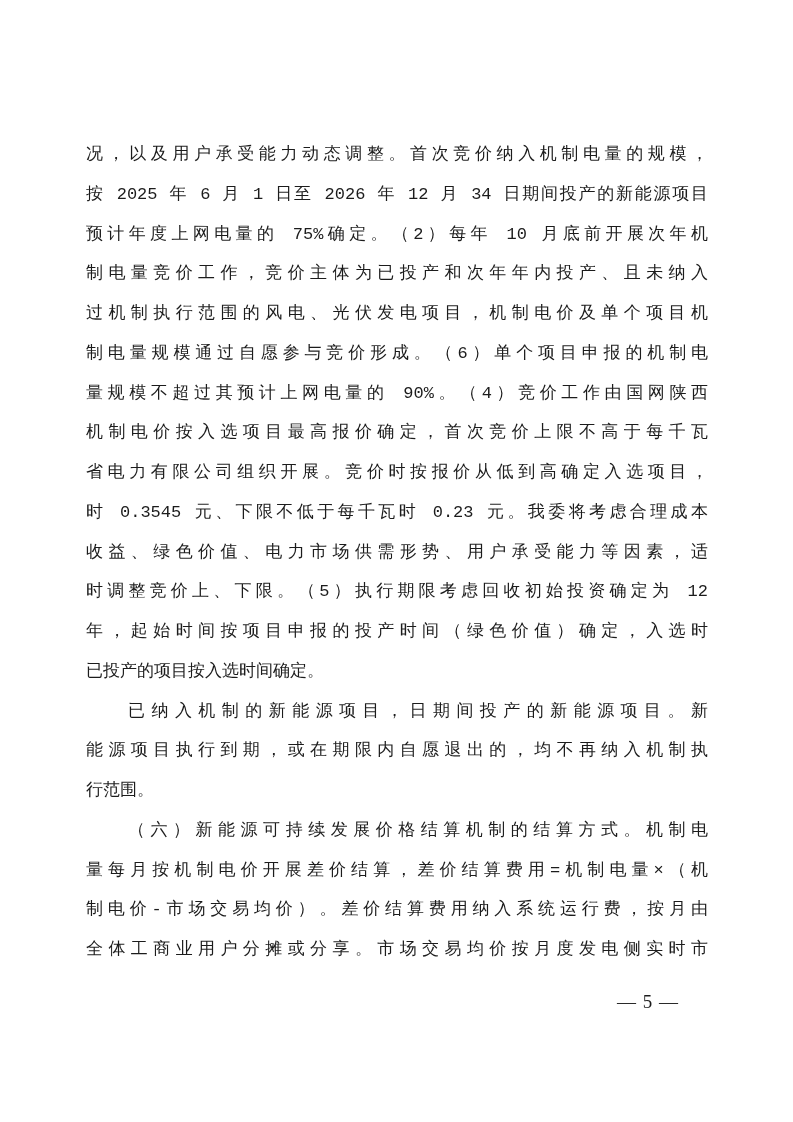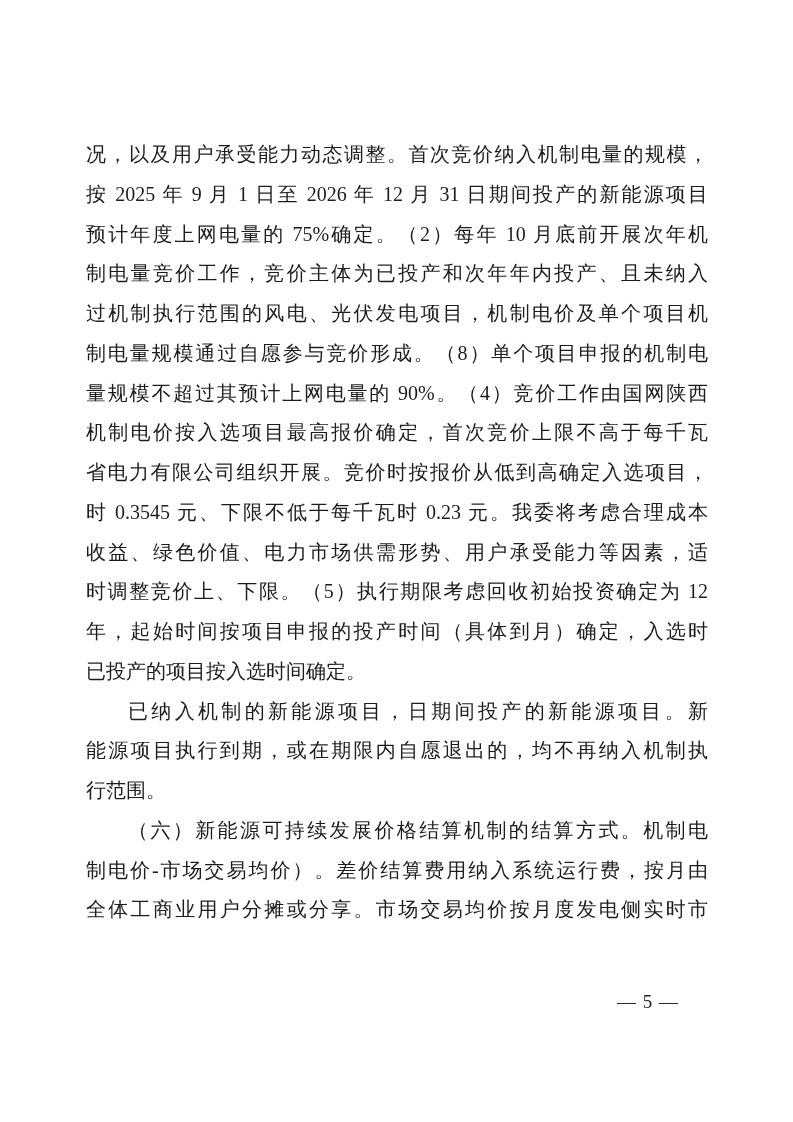--- a/index.html
+++ b/index.html
@@ -17,25 +17,26 @@
   }
   .doc-body {
     position: absolute;
     left: 86px;
     top: 135px;
     width: 622px;
   }
   .line {
     height: 39.75px;
     line-height: 39.75px;
-    font-size: 20px;
+    font-size: 17px;
     text-align: justify;
     text-align-last: justify;
     white-space: nowrap;
     overflow: visible;
+    font-family: Liberation Mono, monospace;
   }
   
   .line.end {
     text-align: center;
     text-align-last: left;
   }
   
   .line.ind {
     text-indent: 42px;
   }
@@ -49,34 +50,35 @@
     text-align: center;
     letter-spacing: 1px;
     color: #1c1c1c;
   }
 </style>
 </head>
 <body>
 
 <div class="doc-body">
   <div class="line">况，以及用户承受能力动态调整。首次竞价纳入机制电量的规模，</div>
-  <div class="line">按 2025 年 9 月 1 日至 2026 年 12 月 31 日期间投产的新能源项目</div>
+  <div class="line">按 2025 年 6 月 1 日至 2026 年 12 月 34 日期间投产的新能源项目</div>
   <div class="line">预计年度上网电量的 75%确定。（2）每年 10 月底前开展次年机</div>
   <div class="line">制电量竞价工作，竞价主体为已投产和次年年内投产、且未纳入</div>
   <div class="line">过机制执行范围的风电、光伏发电项目，机制电价及单个项目机</div>
-  <div class="line">制电量规模通过自愿参与竞价形成。（8）单个项目申报的机制电</div>
+  <div class="line">制电量规模通过自愿参与竞价形成。（6）单个项目申报的机制电</div>
   <div class="line">量规模不超过其预计上网电量的 90%。（4）竞价工作由国网陕西</div>
   <div class="line">机制电价按入选项目最高报价确定，首次竞价上限不高于每千瓦</div>
   <div class="line">省电力有限公司组织开展。竞价时按报价从低到高确定入选项目，</div>
   <div class="line">时 0.3545 元、下限不低于每千瓦时 0.23 元。我委将考虑合理成本</div>
   <div class="line">收益、绿色价值、电力市场供需形势、用户承受能力等因素，适</div>
   <div class="line">时调整竞价上、下限。（5）执行期限考虑回收初始投资确定为 12</div>
-  <div class="line">年，起始时间按项目申报的投产时间（具体到月）确定，入选时</div>
+  <div class="line">年，起始时间按项目申报的投产时间（绿色价值）确定，入选时</div>
   <div class="line end">已投产的项目按入选时间确定。</div>
   <div class="line ind">已纳入机制的新能源项目，日期间投产的新能源项目。新</div>
   <div class="line">能源项目执行到期，或在期限内自愿退出的，均不再纳入机制执</div>
   <div class="line end">行范围。</div>
   <div class="line ind">（六）新能源可持续发展价格结算机制的结算方式。机制电</div>
+  <div class="line">量每月按机制电价开展差价结算，差价结算费用=机制电量×（机</div>
   <div class="line">制电价-市场交易均价）。差价结算费用纳入系统运行费，按月由</div>
   <div class="line">全体工商业用户分摊或分享。市场交易均价按月度发电侧实时市</div>
 </div>
 
 <div class="page-number">— 5 —</div>
 
 </body></html>

